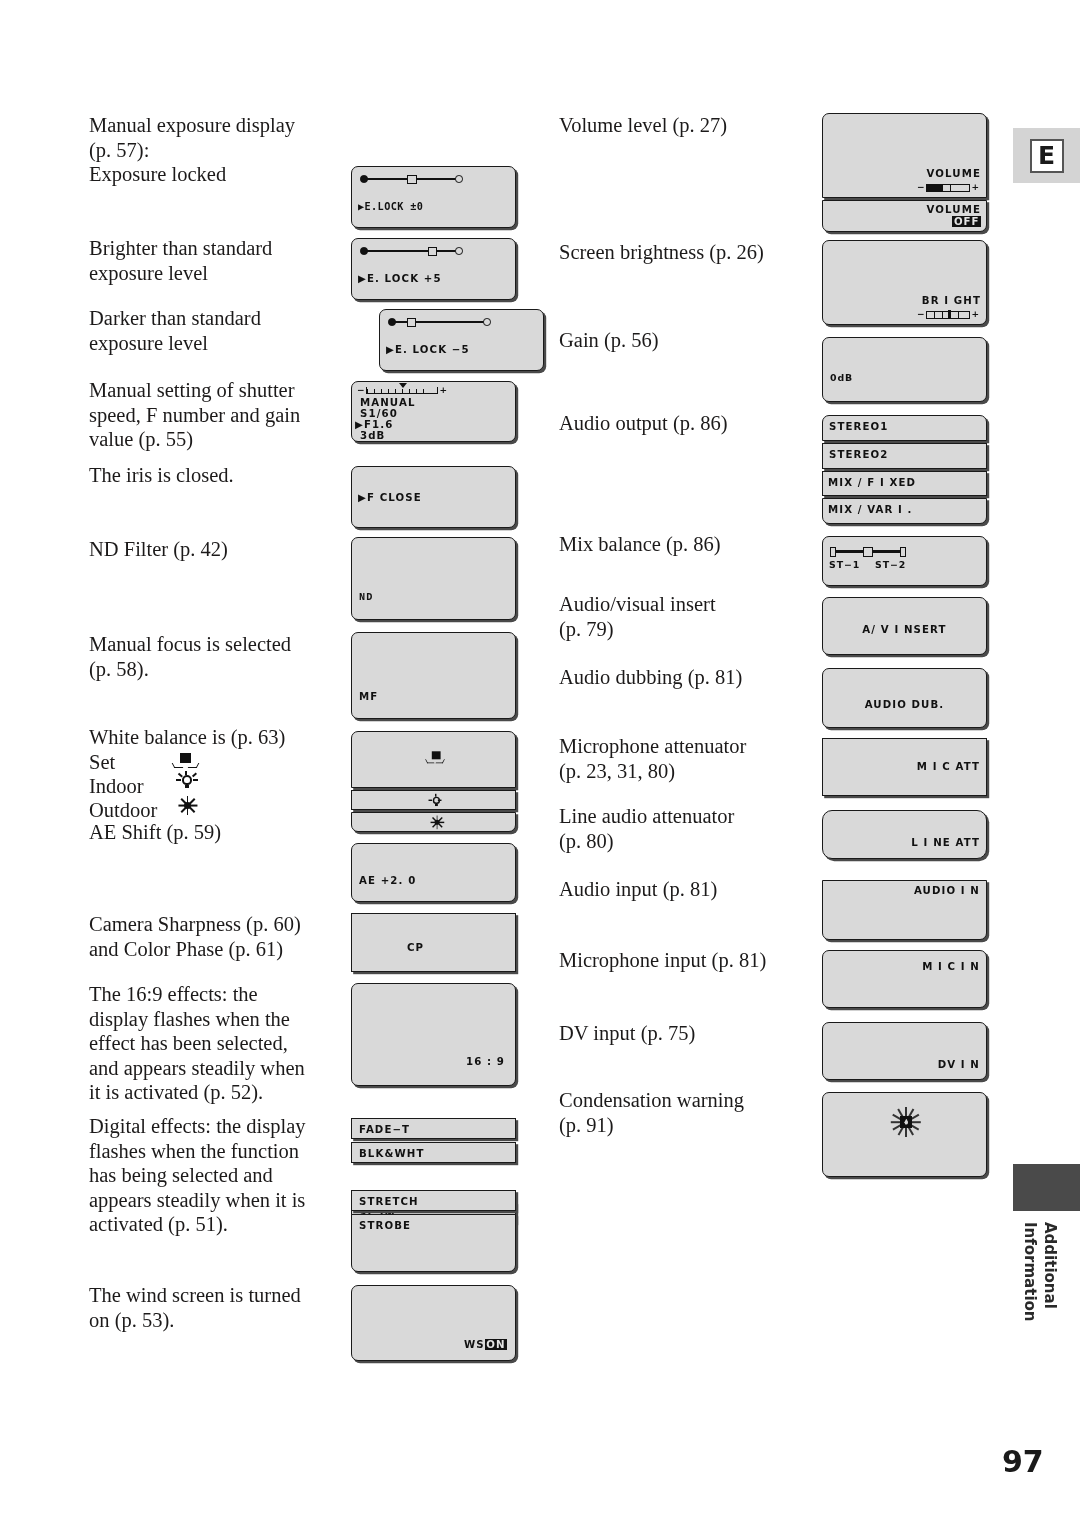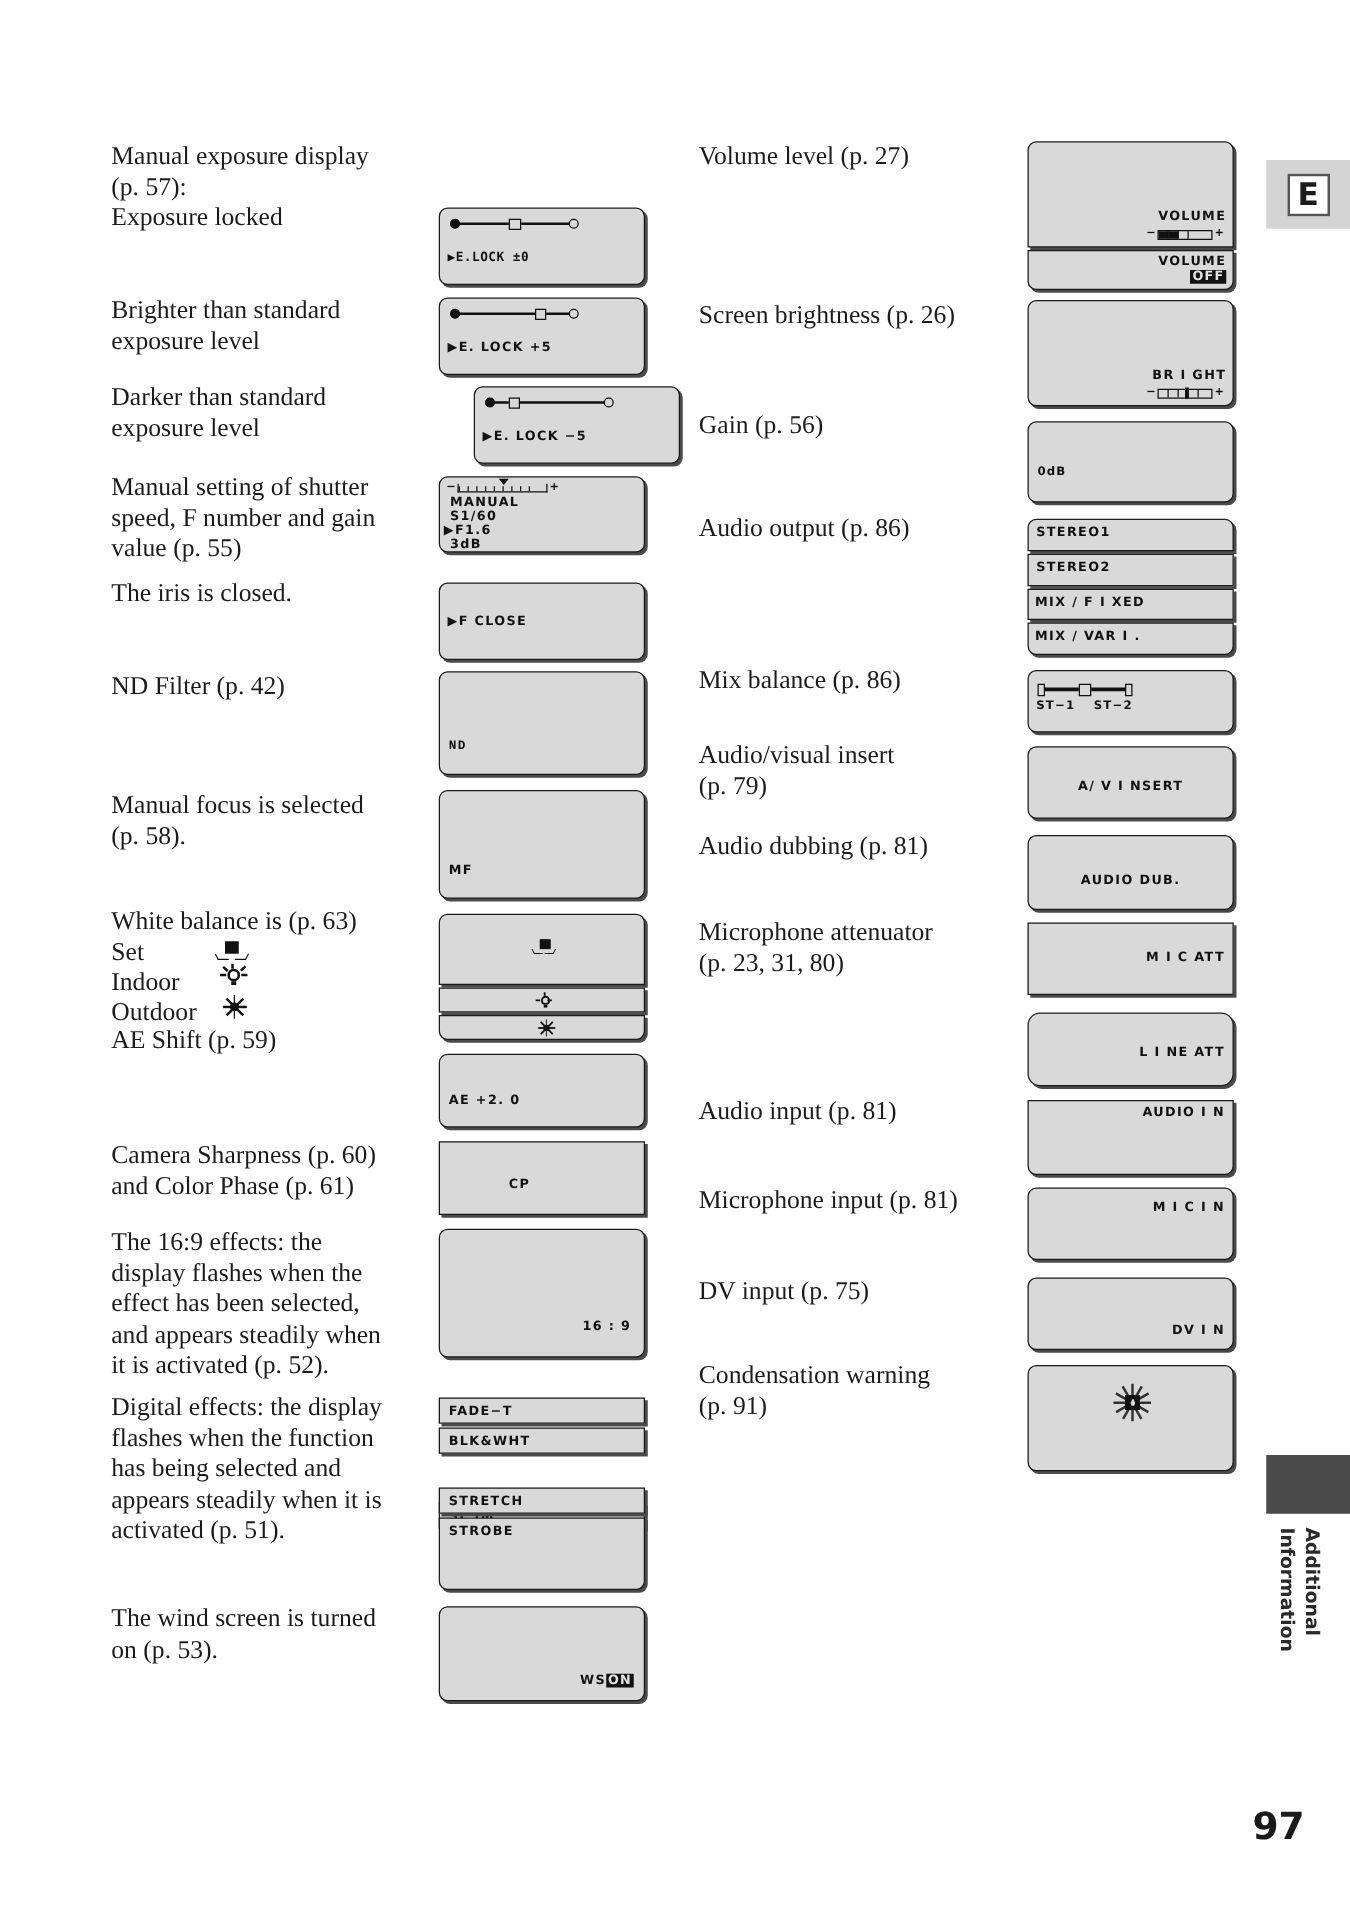--- a/index.html
+++ b/index.html
@@ -397,20 +397,22 @@
   <div class="txt" style="left: 559px; top: 113px; width: 250px; white-space: pre-line;">Volume level (p. 27)</div>
   <div class="txt" style="left: 559px; top: 240px; width: 250px; white-space: pre-line;">Screen brightness (p. 26)</div>
   <div class="txt" style="left: 559px; top: 328px; width: 250px; white-space: pre-line;">Gain (p. 56)</div>
   <div class="txt" style="left: 559px; top: 411px; width: 250px; white-space: pre-line;">Audio output (p. 86)</div>
   <div class="txt" style="left: 559px; top: 532px; width: 250px; white-space: pre-line;">Mix balance (p. 86)</div>
   <div class="txt" style="left: 559px; top: 592px; width: 250px; white-space: pre-line;">Audio/visual insert
 (p. 79)</div>
   <div class="txt" style="left: 559px; top: 665px; width: 250px; white-space: pre-line;">Audio dubbing (p. 81)</div>
   <div class="txt" style="left: 559px; top: 734px; width: 250px; white-space: pre-line;">Microphone attenuator
 (p. 23, 31, 80)</div>
+  <div class="txt" style="left: 559px; top: 804px; width: 250px; white-space: pre-line;">Line audio attenuator
+(p. 80)</div>
   <div class="txt" style="left: 559px; top: 877px; width: 250px; white-space: pre-line;">Audio input (p. 81)</div>
   <div class="txt" style="left: 559px; top: 948px; width: 250px; white-space: pre-line;">Microphone input (p. 81)</div>
   <div class="txt" style="left: 559px; top: 1021px; width: 250px; white-space: pre-line;">DV input (p. 75)</div>
   <div class="txt" style="left: 559px; top: 1088px; width: 250px; white-space: pre-line;">Condensation warning
 (p. 91)</div>
 
   <div class="lcd sq-bot" style="left:822px; top:113px; width:165px; height:85px;">
     <div class="osd" style="right:5px; top:54px;">VOLUME</div>
     <div class="levelbar" style="right:5px; top:68px; width:64px;">
       <span class="sign">−</span>
@@ -479,21 +481,21 @@
   </div>
 
   <div class="lcd" style="left:822px; top:668px; width:165px; height:60px;">
     <div class="osd" style="left:0; right:0; top:30px; text-align:center;">AUDIO  DUB.</div>
   </div>
 
   <div class="lcd sq-all" style="left:822px; top:738px; width:165px; height:58px;">
     <div class="osd" style="right:6px; top:22px;">M I C  ATT</div>
   </div>
 
-  <div class="lcd sq-all" style="left:822px; top:810px; width:165px; height:59px;border-radius:10px;">
+  <div class="lcd sq-all" style="left:822px; top:810px; width:165px; height:49px;border-radius:10px;">
     <div class="osd" style="right:6px; top:26px;">L I NE  ATT</div>
   </div>
 
   <div class="lcd sq-top" style="left:822px; top:880px; width:165px; height:60px;">
     <div class="osd" style="right:6px; top:4px;">AUDIO  I N</div>
   </div>
 
   <div class="lcd" style="left:822px; top:950px; width:165px; height:58px;">
     <div class="osd" style="right:6px; top:10px;">M I C  I N</div>
   </div>

